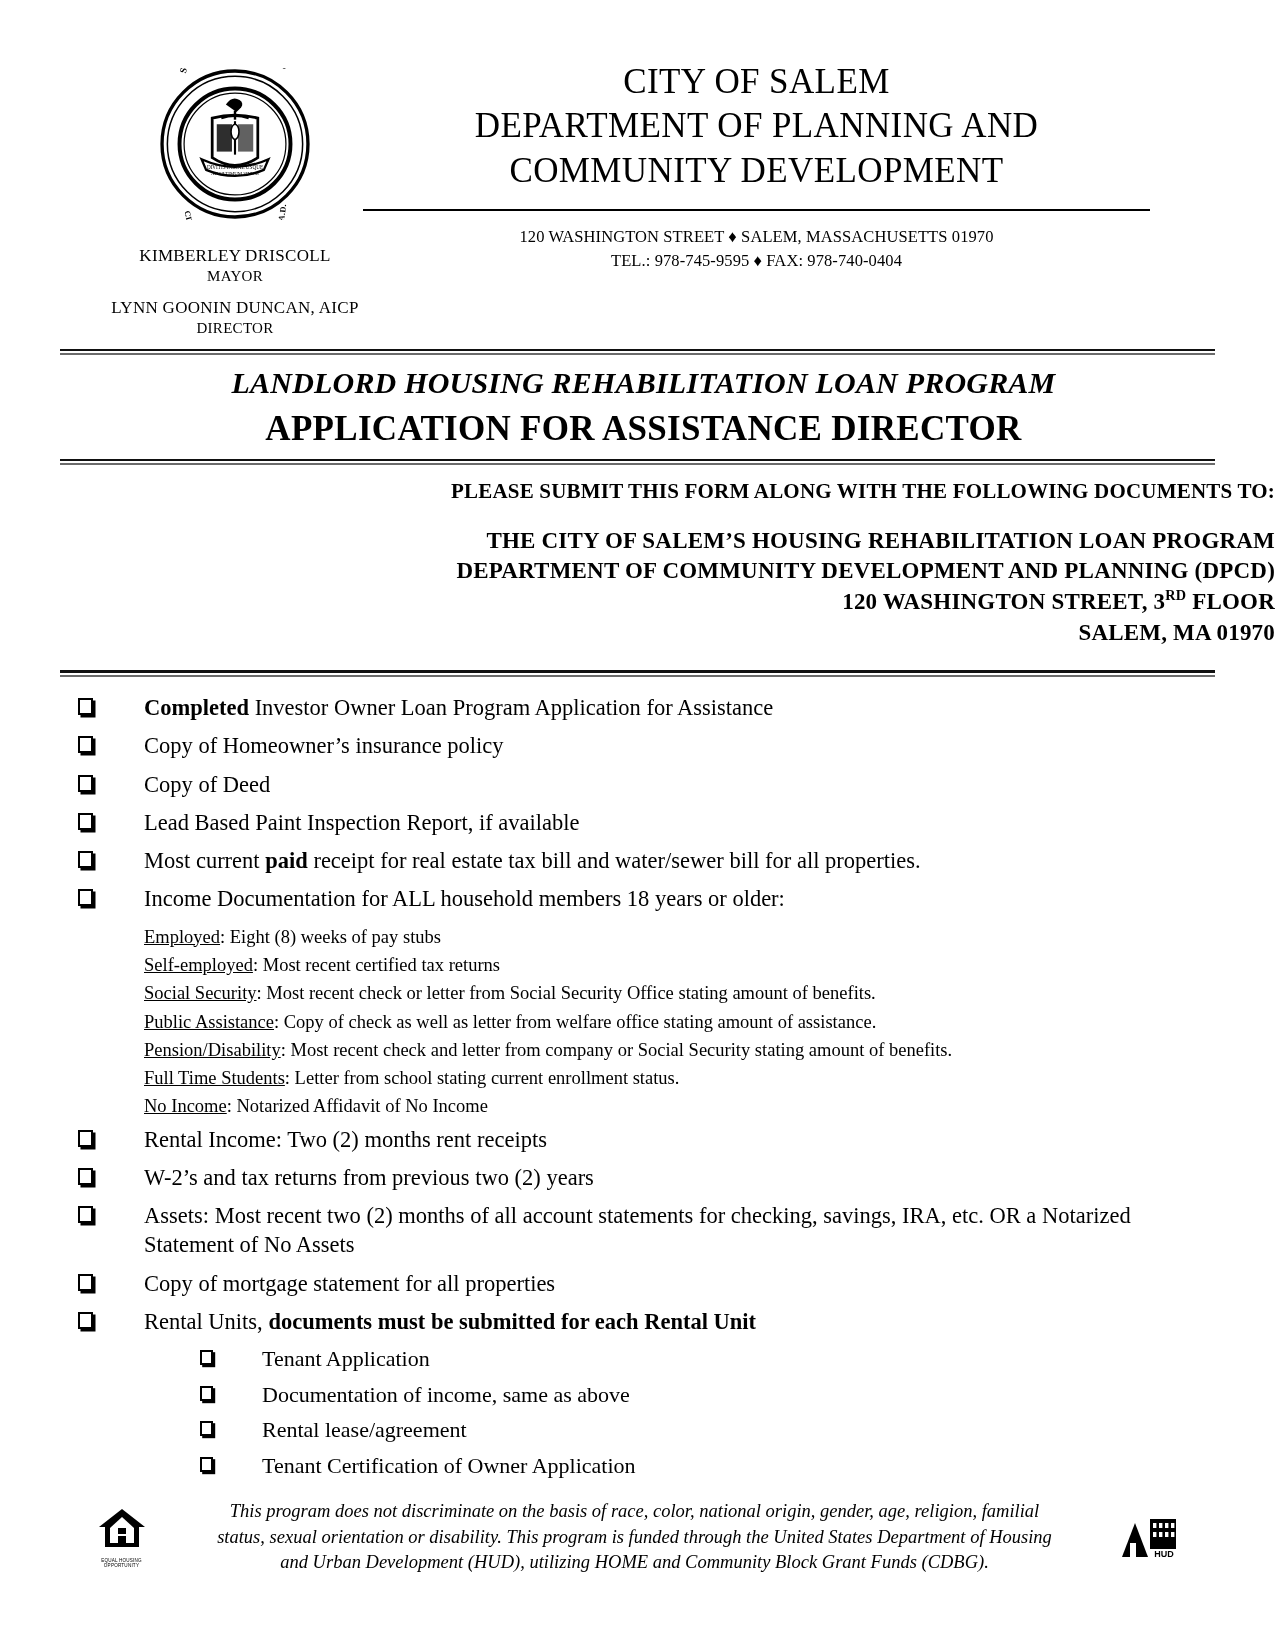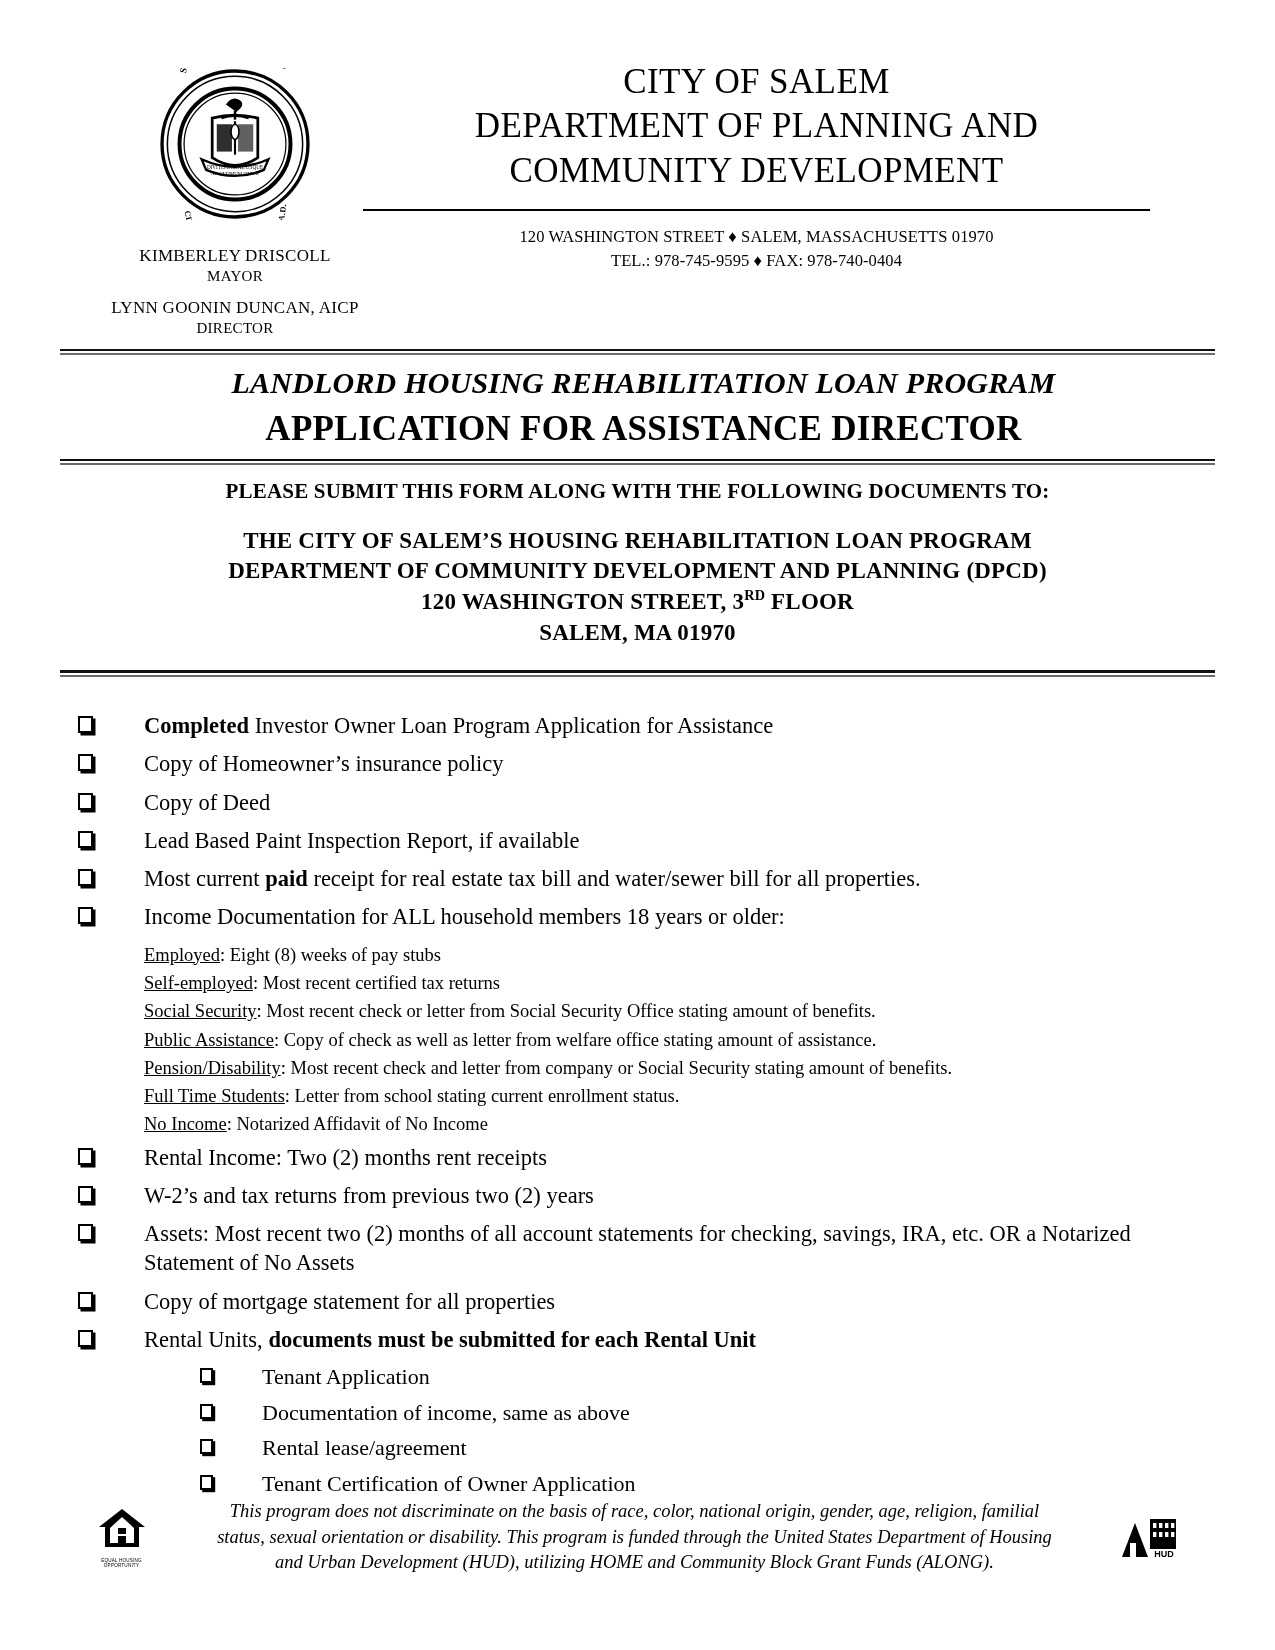--- a/index.html
+++ b/index.html
@@ -111,21 +111,21 @@
     font-weight: bold;
     font-variant: small-caps;
     font-size: 35px;
     letter-spacing: 0.3px;
     line-height: 1.25;
     margin-top: 6px;
   }
 
   
   .submit-zone {
-    text-align: center;
+    text-align: right;
     padding: 14px 0 8px 0;
   }
   .submit-lead {
     font-weight: bold;
     font-variant: small-caps;
     font-size: 21px;
     letter-spacing: 0.2px;
   }
   .addr-block { margin-top: 22px; }
   .addr-line {
@@ -147,21 +147,21 @@
 
   .heavy-rule {
     margin: 14px 60px 0 60px;
     border-top: 3px solid #111;
     border-bottom: 2.5px solid #6b6b6b;
     height: 2px;
   }
 
   
   .checklist {
-    padding: 34px 60px 0 60px;
+    padding: 16px 60px 0 60px;
   }
   .ck-row {
     display: flex;
     flex-direction: row;
     align-items: flex-start;
     margin-bottom: 9px;
   }
   .ck-box {
     flex: 0 0 auto;
     width: 22px;
@@ -473,21 +473,21 @@
         <path d="M26 10 L38 21 L38 36 L14 36 L14 21 Z" fill="#fff"></path>
         <rect x="22" y="21" width="8" height="6" fill="#000"></rect>
         <rect x="22" y="29" width="8" height="7" fill="#000"></rect>
       </svg>
       <div class="eho-caption">EQUAL HOUSING OPPORTUNITY</div>
     </div>
 
     <div class="footer-text">
       <div>This program does not discriminate on the basis of race, color, national origin, gender, age, religion, familial</div>
       <div>status, sexual orientation or disability.  This program is funded through the United States Department of Housing</div>
-      <div>and Urban Development (HUD), utilizing HOME and Community Block Grant Funds (ALONG).</div>
+      <div>and Urban Development (HUD), utilizing HOME and Community Block Grant Funds (CDBG).</div>
     </div>
 
     <div class="hud-logo">
       <svg viewBox="0 0 62 46" width="62" height="46" aria-hidden="true">
         <path d="M4 44 L17 10 L30 44 Z" fill="#000"></path>
         <rect x="12" y="30" width="6" height="14" fill="#fff"></rect>
         <rect x="32" y="6" width="26" height="30" fill="#000"></rect>
         <g fill="#fff">
           <rect x="35" y="10" width="3.4" height="5"></rect>
           <rect x="41" y="10" width="3.4" height="5"></rect>

